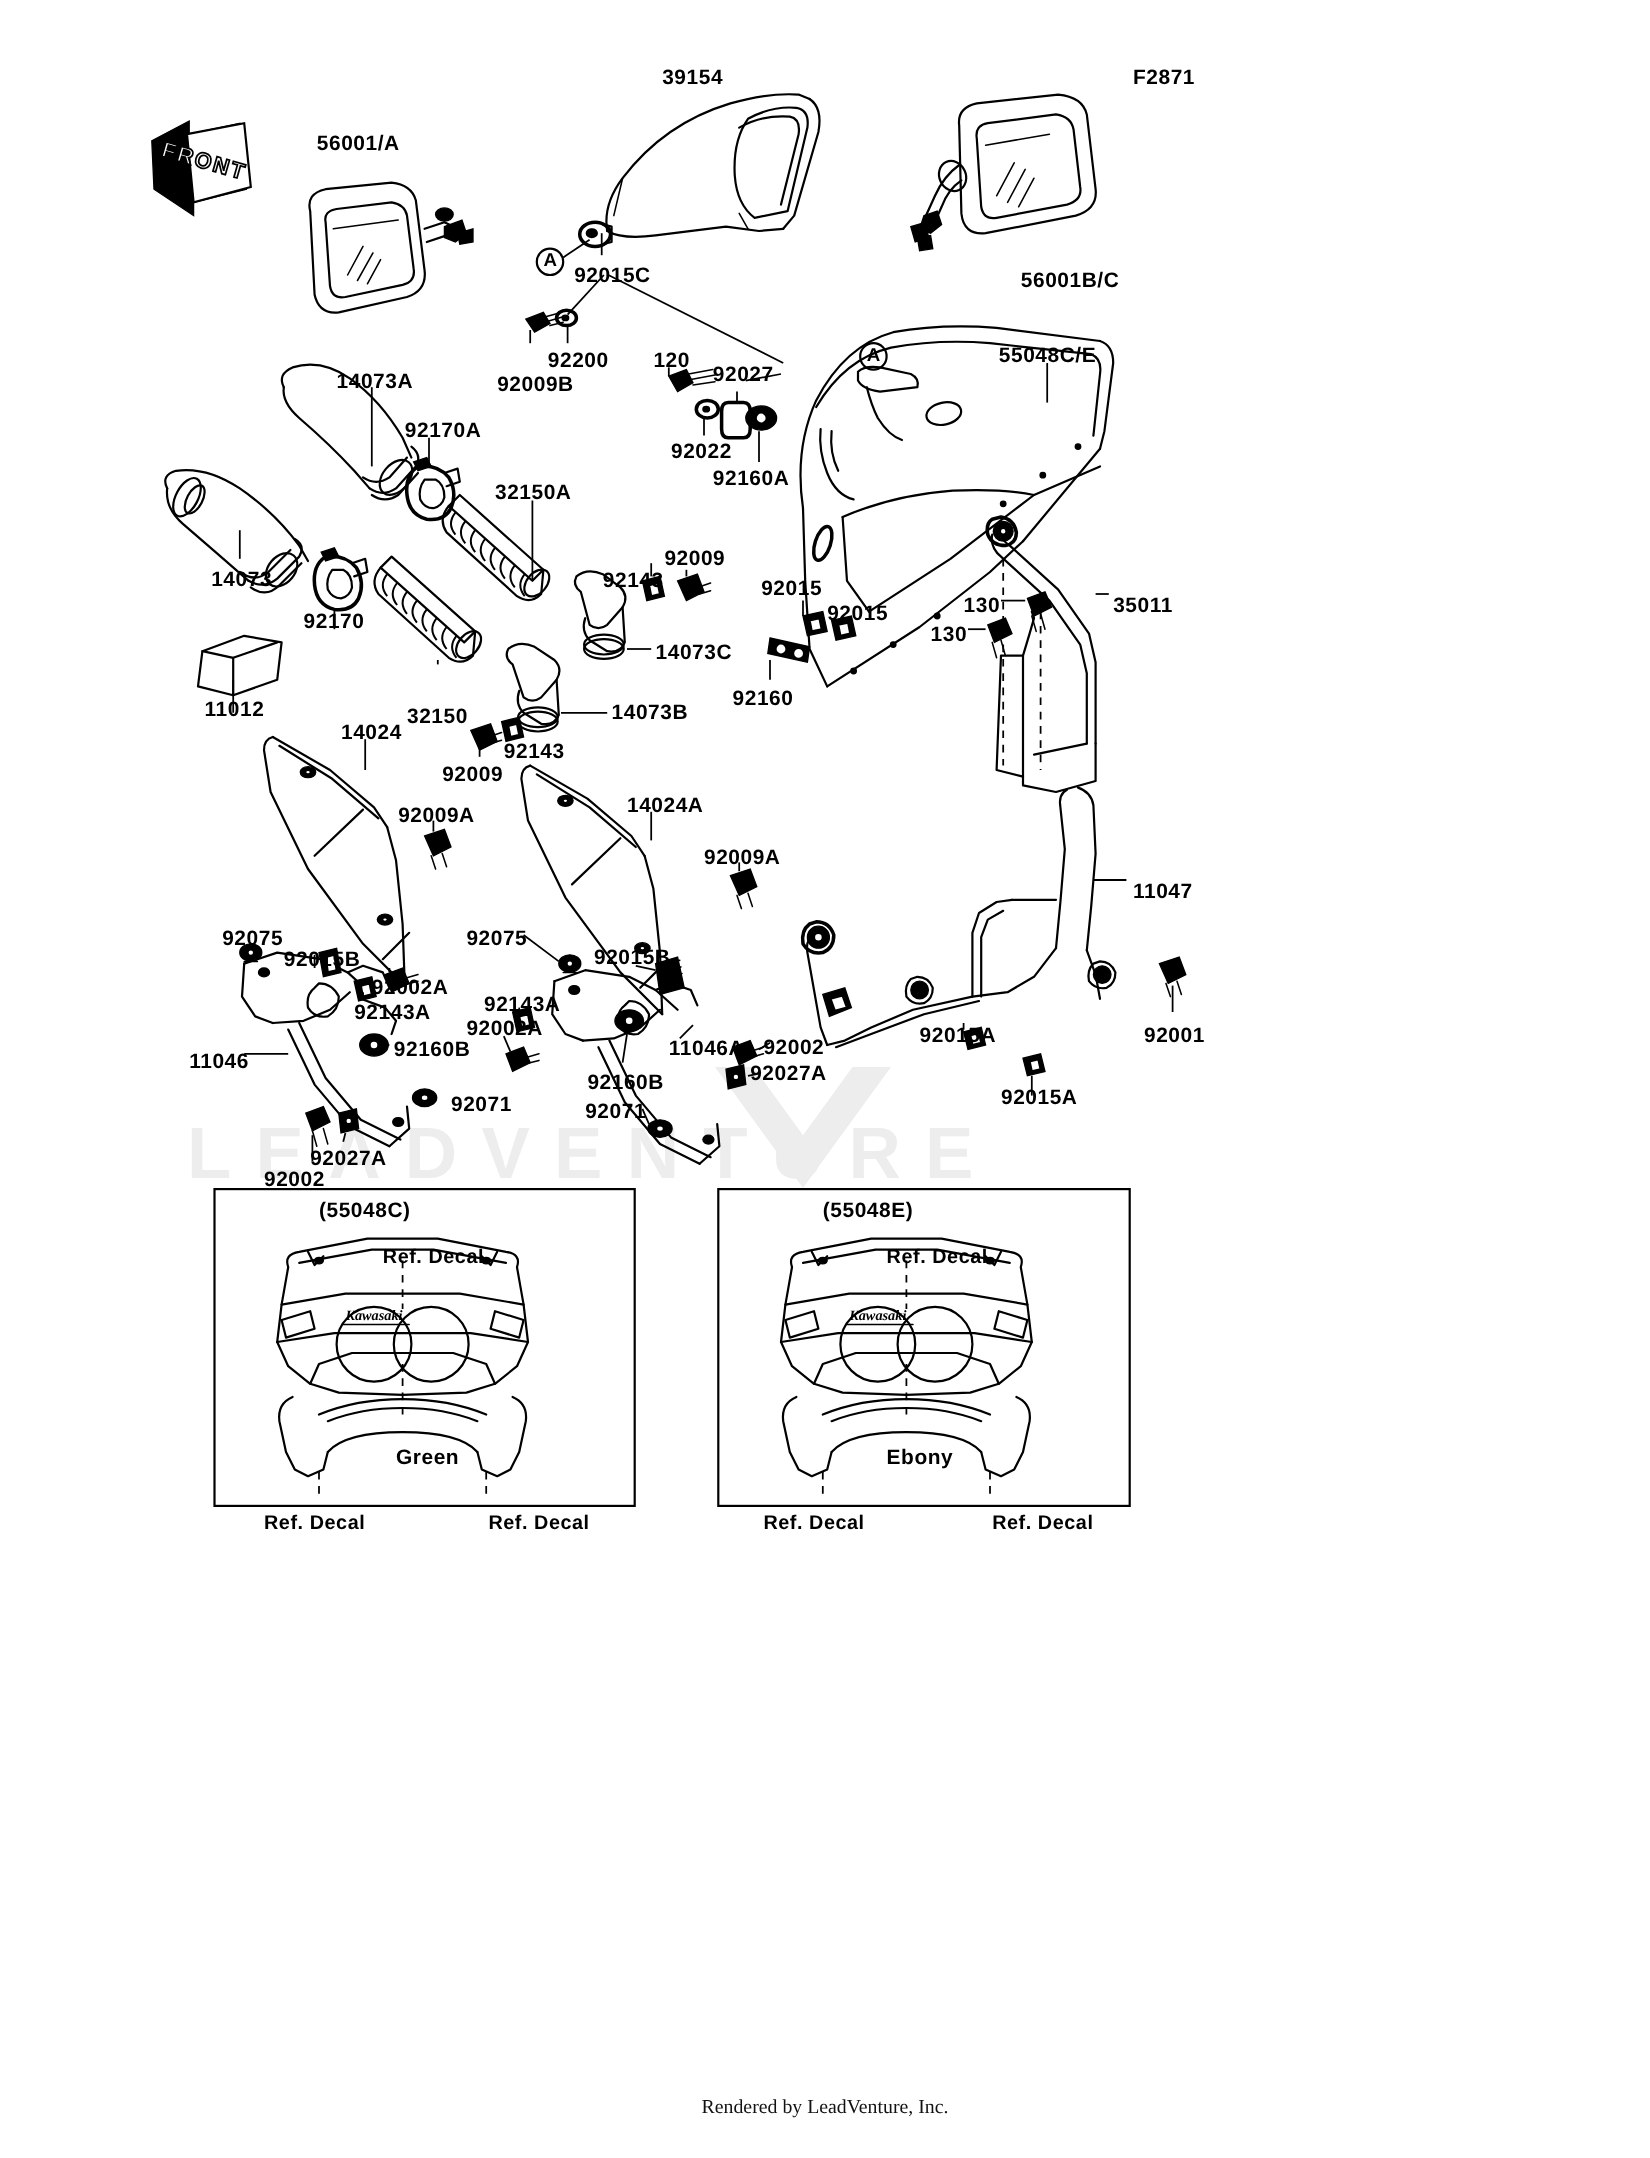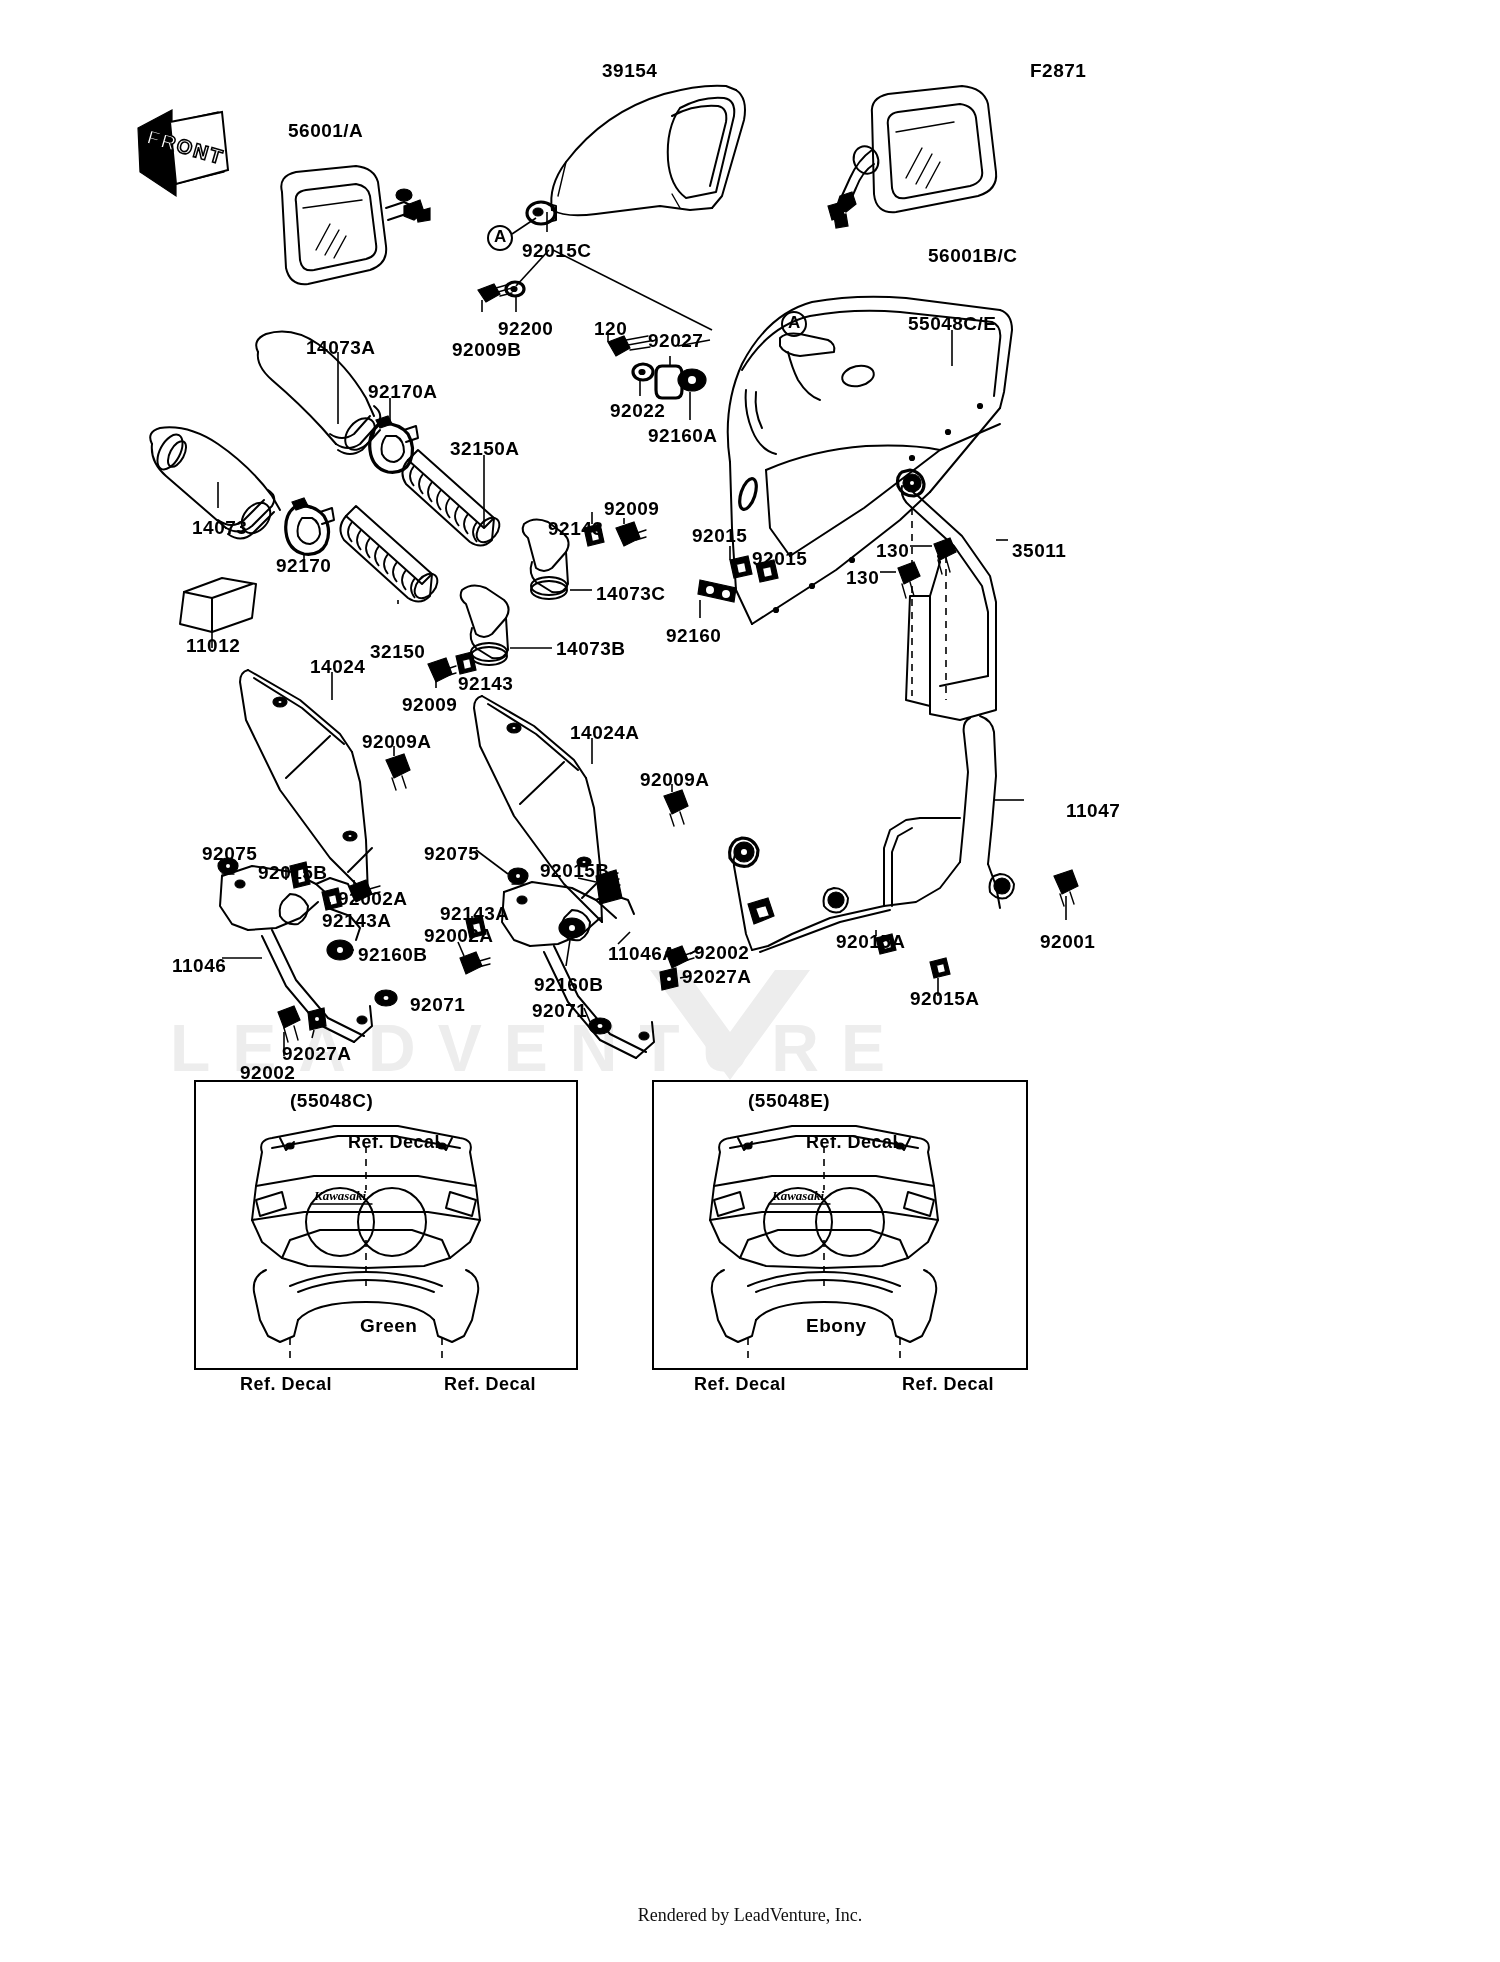--- a/index.html
+++ b/index.html
@@ -653,21 +653,21 @@
       <div class="lbl" style="left: 666px; top: 625px;">92160</div>
       <div class="lbl" style="left: 370px; top: 610px; margin-top: 31px;">32150</div>
       <div class="lbl" style="left: 186px; top: 635px;">11012</div>
       <div class="lbl" style="left: 556px; top: 638px;">14073B</div>
       <div class="lbl" style="left: 310px; top: 656px;">14024</div>
       <div class="lbl" style="left: 458px; top: 673px;">92143</div>
       <div class="lbl" style="left: 402px; top: 694px;">92009</div>
       <div class="lbl" style="left: 362px; top: 731px;">92009A</div>
       <div class="lbl" style="left: 570px; top: 722px;">14024A</div>
       <div class="lbl" style="left: 640px; top: 769px;">92009A</div>
-      <div class="lbl" style="left: 1030px; top: 800px; margin-left: 36px;">11047</div>
+      <div class="lbl" style="left: 1030px; top: 800px;">11047</div>
       <div class="lbl" style="left: 202px; top: 843px;">92075</div>
       <div class="lbl" style="left: 258px; top: 862px;">92015B</div>
       <div class="lbl" style="left: 424px; top: 843px;">92075</div>
       <div class="lbl" style="left: 540px; top: 860px;">92015B</div>
       <div class="lbl" style="left: 338px; top: 888px;">92002A</div>
       <div class="lbl" style="left: 322px; top: 910px;">92143A</div>
       <div class="lbl" style="left: 440px; top: 903px;">92143A</div>
       <div class="lbl" style="left: 424px; top: 925px;">92002A</div>
       <div class="lbl" style="left: 608px; top: 919px; margin-top: 24px;">11046A</div>
       <div class="lbl" style="left: 694px; top: 942px;">92002</div>

